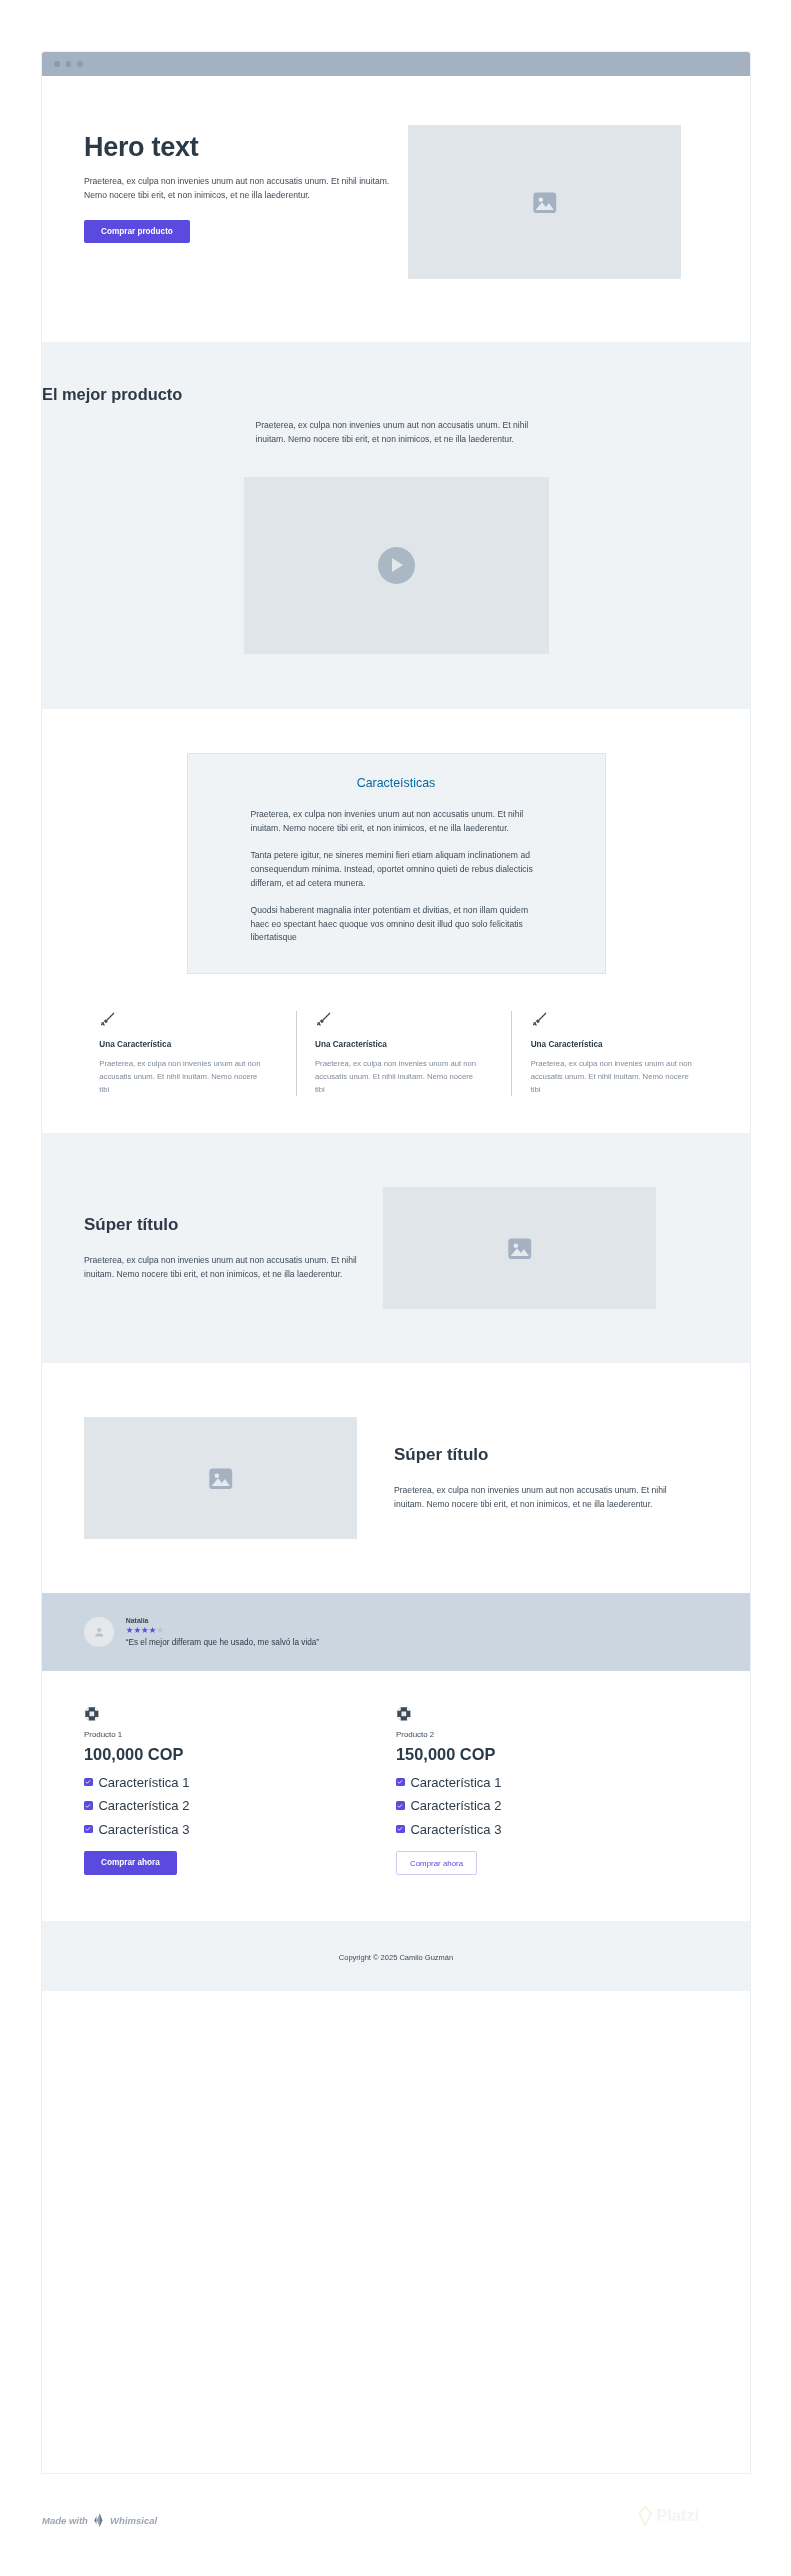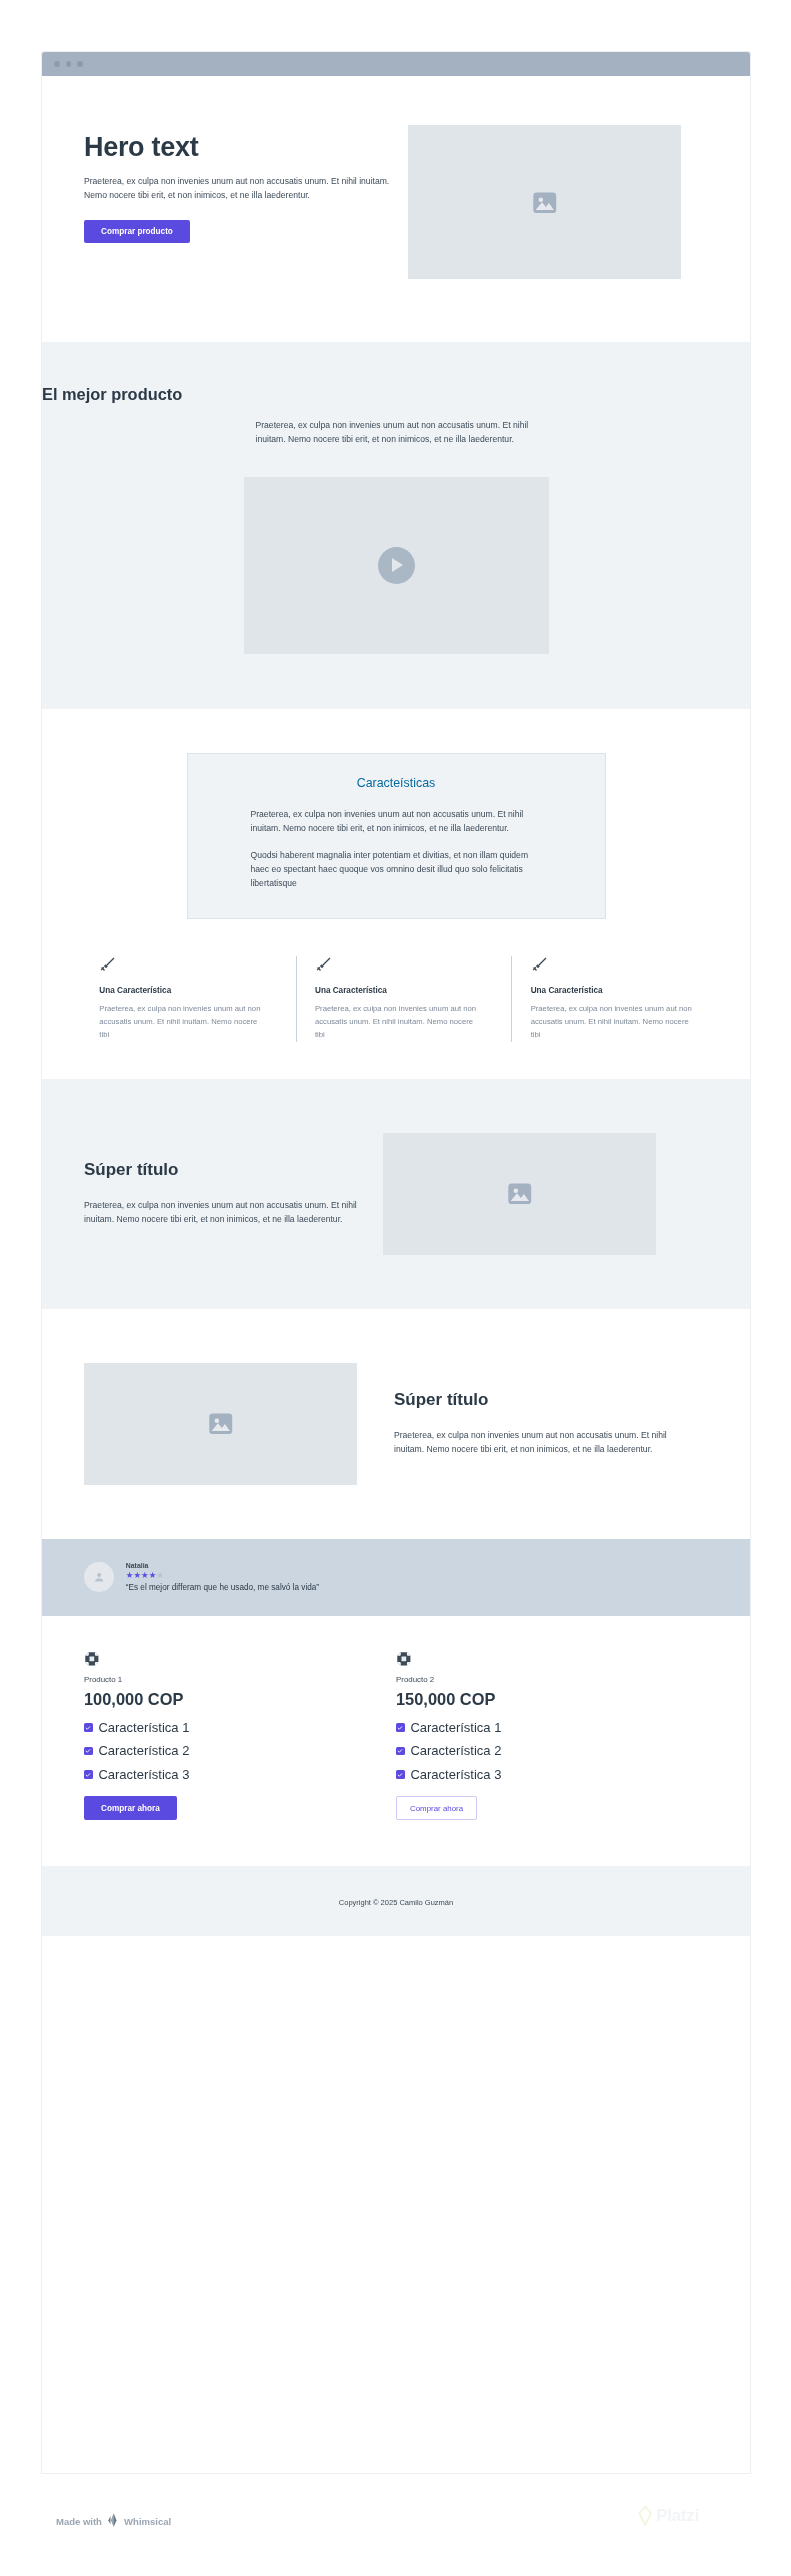--- a/index.html
+++ b/index.html
@@ -254,25 +254,26 @@
     text-align: center;
   }
   .footer span {
     font-size: 7.5px;
     color: #3d4a57;
   }
 
   
   .whimsical {
     position: absolute;
-    left: 56px;
+    left: 42px;
     top: 2513px;
     display: flex;
-    align-items: flex-end;
+    align-items: center;
     gap: 4.6px;
+    font-style: italic;
   }
   .whimsical-label {
     font-size: 9.5px;
     font-weight: 700;
     color: #9aa6b2;
   }
   .whim-mark { width: 13px; height: 14.4px; }
   .platzi {
     position: absolute;
     right: 9.2px;
@@ -327,20 +328,21 @@
         <div class="play-circle">
           <div class="play-tri"></div>
         </div>
       </div>
     </section>
 
     <section class="section bg-white feat-wrap">
       <div class="feat-card">
         <h3 class="card-title">Caracteísticas</h3>
         <p class="body">Praeterea, ex culpa non invenies unum aut non accusatis unum. Et nihil inuitam. Nemo nocere tibi erit, et non inimicos, et ne illa laederentur.</p>
+        <p class="body">Tanta petere igitur, ne sineres memini fieri etiam aliquam inclinationem ad consequendum minima. Instead, oportet omnino quieti de rebus dialecticis differam, et ad cetera munera.</p>
         <p class="body">Quodsi haberent magnalia inter potentiam et divitias, et non illam quidem haec eo spectant haec quoque vos omnino desit illud quo solo felicitatis libertatisque</p>
       </div>
 
       <div class="three">
         <div class="three-col">
           <svg class="sword" viewBox="0 0 24 24">
             <path d="M20.5 2.2 L21.8 3.5 L11.6 13.7 L10.3 12.4 Z" fill="#3d4a57"></path>
             <path d="M9.4 11.5 L12.5 14.6 L9.9 17.2 L6.8 14.1 Z" fill="#3d4a57"></path>
             <path d="M4.2 15.6 L8.4 19.8 L7.2 21 L3 16.8 Z" fill="#3d4a57"></path>
             <rect x="2.6" y="19.1" width="5.4" height="1.7" transform="rotate(-45 2.6 19.1)" fill="#3d4a57"></rect>

